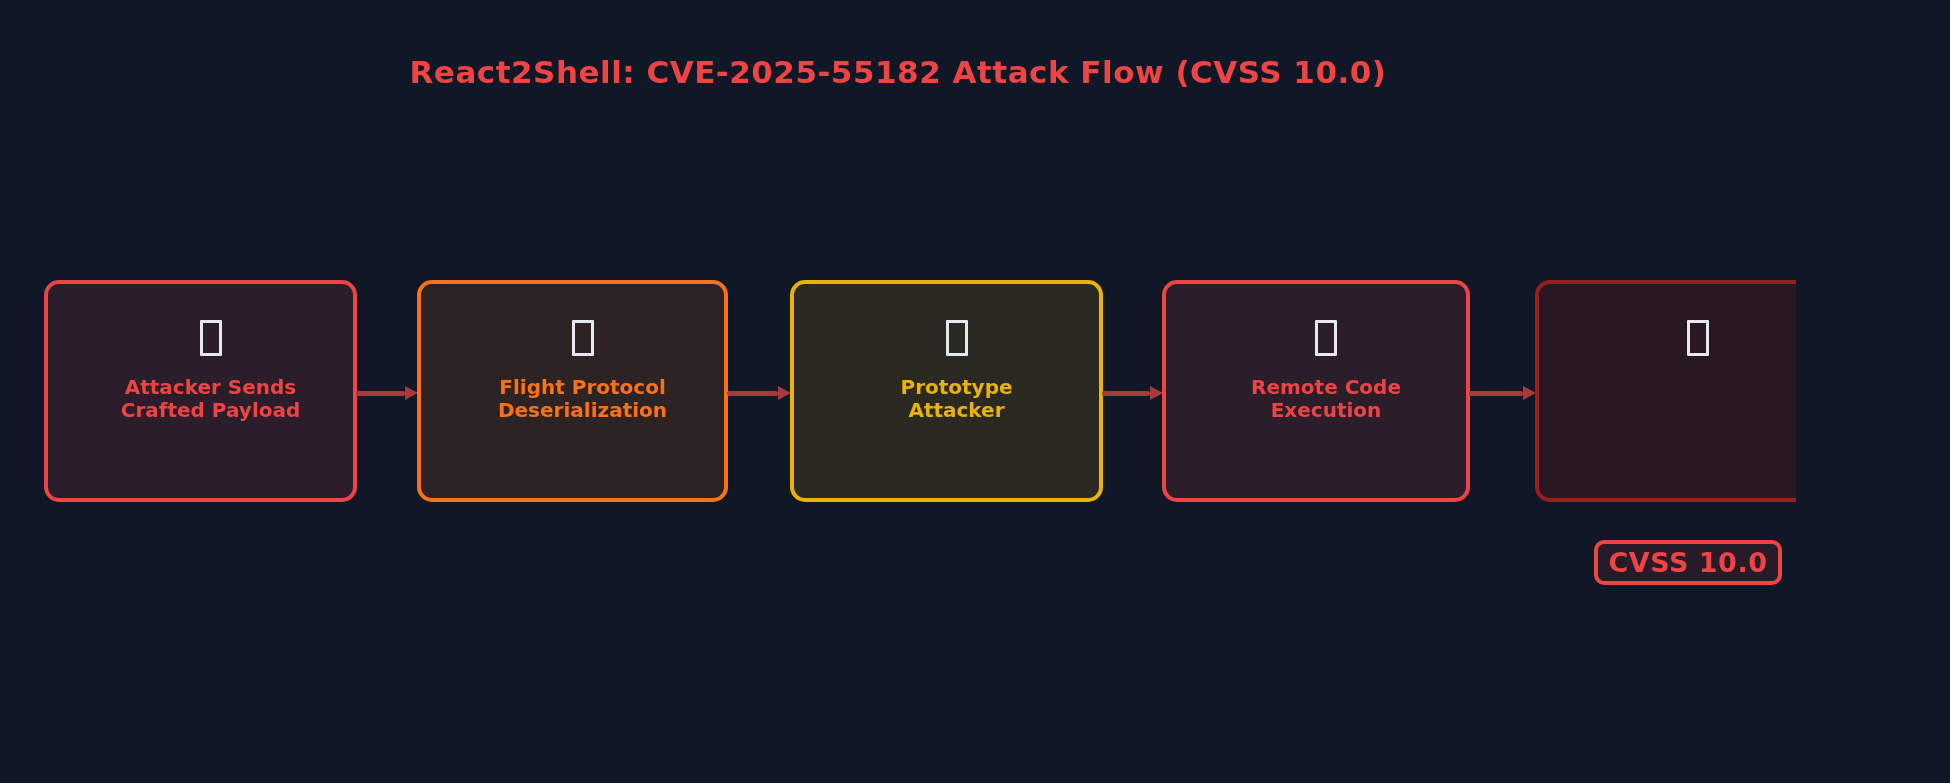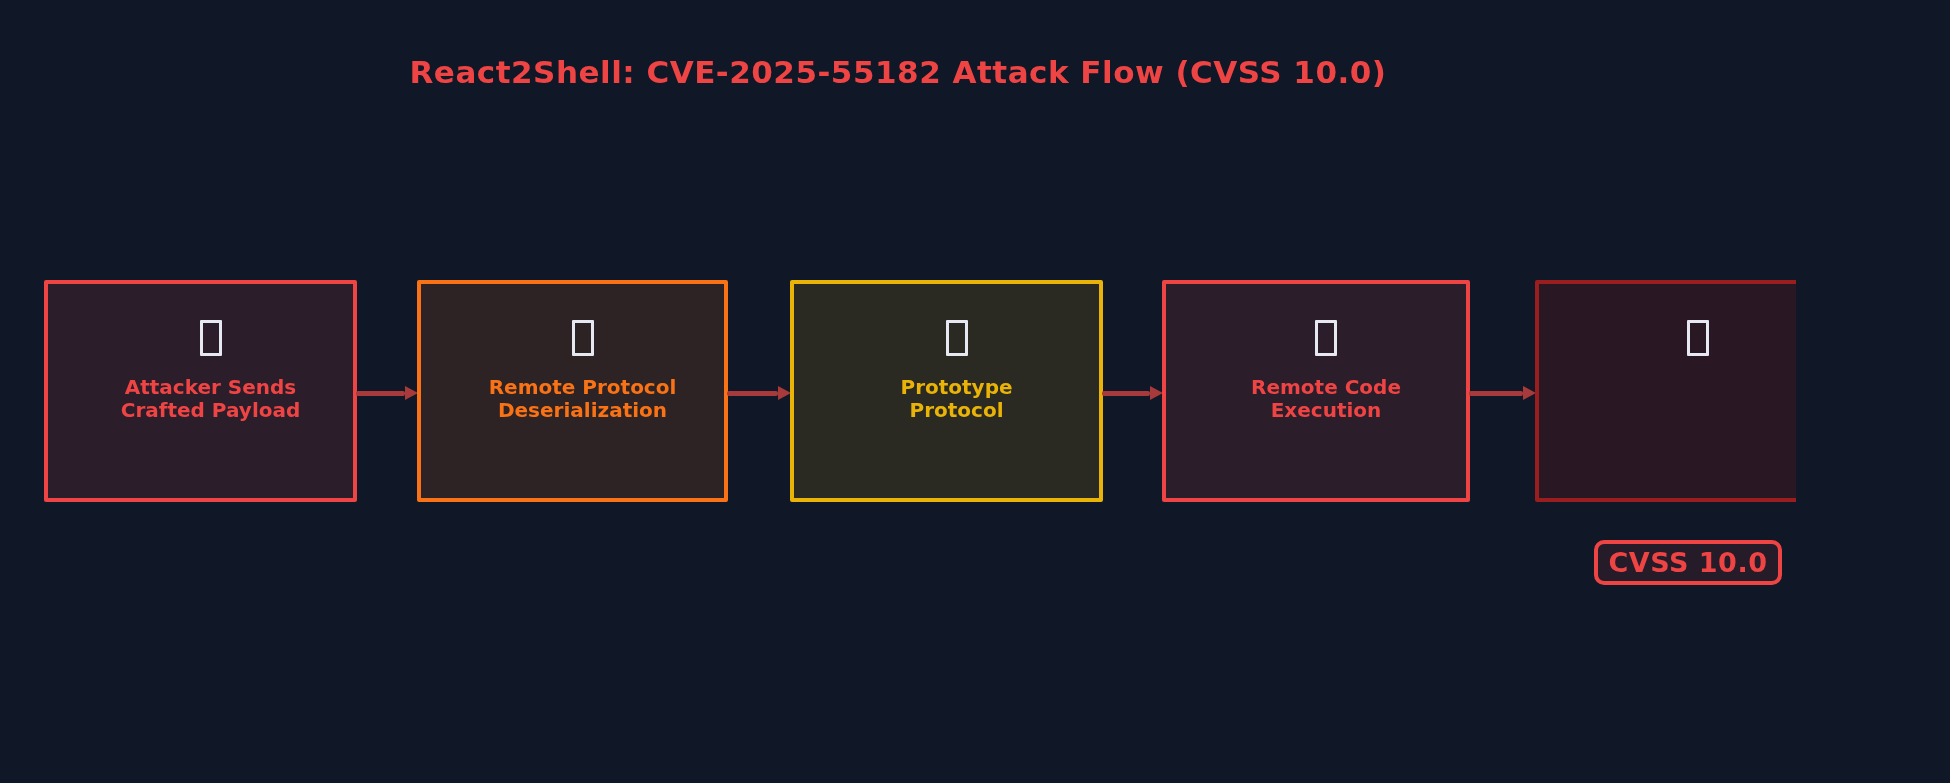--- a/index.html
+++ b/index.html
@@ -25,21 +25,21 @@
     font-weight: bold;
     color: var(--title-c, #ef4444);
     letter-spacing: 0.5px;
   }
   .step {
     position: absolute;
     top: 280px;
     height: 222px;
     box-sizing: border-box;
     border: 4px solid var(--c, #ef4444);
-    border-radius: 2px;
+    border-radius: 15px;
     background: var(--bg, rgba(239,68,68,0.13));
     display: flex;
     flex-direction: column;
     align-items: center;
     padding-left: 20px;
   }
   .step-1 { left: 44px;   width: 313px; }
   .step-2 { left: 417px;  width: 311px; }
   .step-3 { left: 790px;  width: 313px; }
   .step-4 { left: 1162px; width: 308px; align-items: center; }
@@ -118,33 +118,33 @@
 Crafted Payload</div>
   </div>
 
   <div class="arrow arrow-1">
     <div class="shaft"></div>
     <div class="head"></div>
   </div>
 
   <div class="step step-2" style="--c: #f97316; --bg: rgba(249,115,22,0.13); --t: #f97316;">
     <span class="tofu"></span>
-    <div class="step-label">Remote Protocol
+    <div class="step-label">Flight Protocol
 Deserialization</div>
   </div>
 
   <div class="arrow arrow-2">
     <div class="shaft"></div>
     <div class="head"></div>
   </div>
 
   <div class="step step-3" style="--c: #eab308; --bg: rgba(234,179,8,0.12); --t: #eab308;">
     <span class="tofu"></span>
     <div class="step-label">Prototype
-Protocol</div>
+Attacker</div>
   </div>
 
   <div class="arrow arrow-3">
     <div class="shaft"></div>
     <div class="head"></div>
   </div>
 
   <div class="step step-4" style="--c: #ef4444; --bg: rgba(239,68,68,0.13); --t: #ef4444;">
     <span class="tofu"></span>
     <div class="step-label">Remote Code

